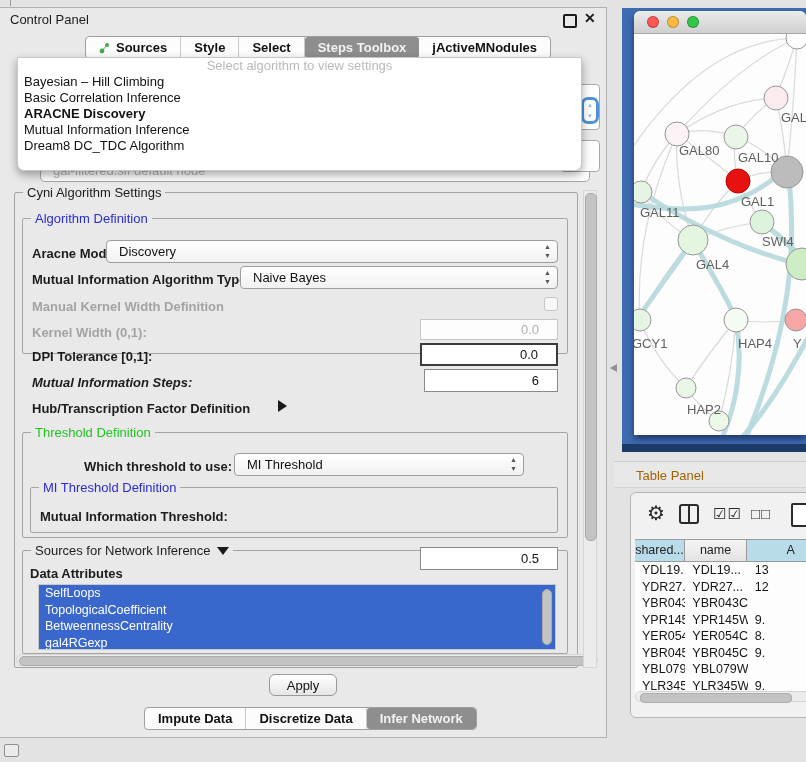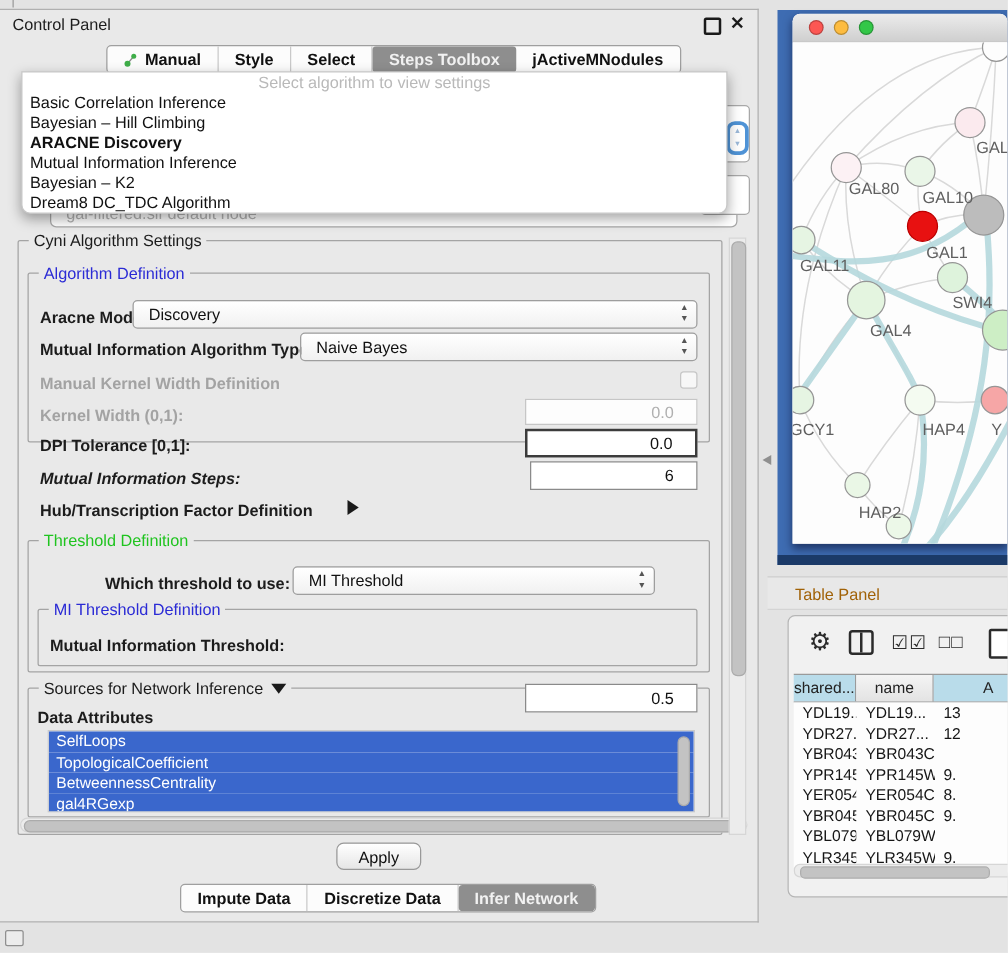--- a/index.html
+++ b/index.html
@@ -116,21 +116,21 @@
 
 <div class="abs tabbar" id="top-tabs" style="left:85px;top:36px;z-index:6">
     <div class="tab">
       <span class="nico">
         <svg width="12" height="12" viewBox="0 0 12 12">
           <line x1="3" y1="9" x2="8" y2="3" stroke="#8a8a8a"></line>
           <circle cx="3" cy="9" r="2.4" fill="#3fae49"></circle>
           <circle cx="8" cy="3" r="2" fill="#3fae49"></circle>
         </svg>
       </span>
-      <span>Manual</span>
+      <span>Sources</span>
     </div>
     <div class="tab">
       <span>Style</span>
     </div>
     <div class="tab">
       <span>Select</span>
     </div>
     <div class="tab sel">
       <span>Steps Toolbox</span>
     </div>
@@ -142,25 +142,24 @@
 <div class="abs frag-box" style="left:560px;top:84px;width:40px;height:46px;"></div>
 <div class="abs blue-spin"></div>
 <div class="abs frag-box" style="left:560px;top:140px;width:40px;height:32px;"></div>
 <div class="abs ghost-combo">
   <span>gal-filtered.sif default node</span>
 </div>
 
 <div class="abs dd">
   <div class="dd-ph">Select algorithm to view settings</div>
   <div id="dd-items">
+      <div class="ddi">Bayesian – Hill Climbing</div>
       <div class="ddi">Basic Correlation Inference</div>
-      <div class="ddi">Bayesian – Hill Climbing</div>
       <div class="ddi sel">ARACNE Discovery</div>
       <div class="ddi">Mutual Information Inference</div>
-      <div class="ddi">Bayesian – K2</div>
       <div class="ddi">Dream8 DC_TDC Algorithm</div>
     </div>
 </div>
 
 <div class="abs grp" style="left:14px;top:192px;width:564px;height:476px;">
   <span class="leg">Cyni Algorithm Settings</span>
 </div>
 
 <div class="abs grp" style="left:22px;top:218px;width:546px;height:136px;">
   <span class="leg" style="color:#2b2bd5">Algorithm Definition</span>

